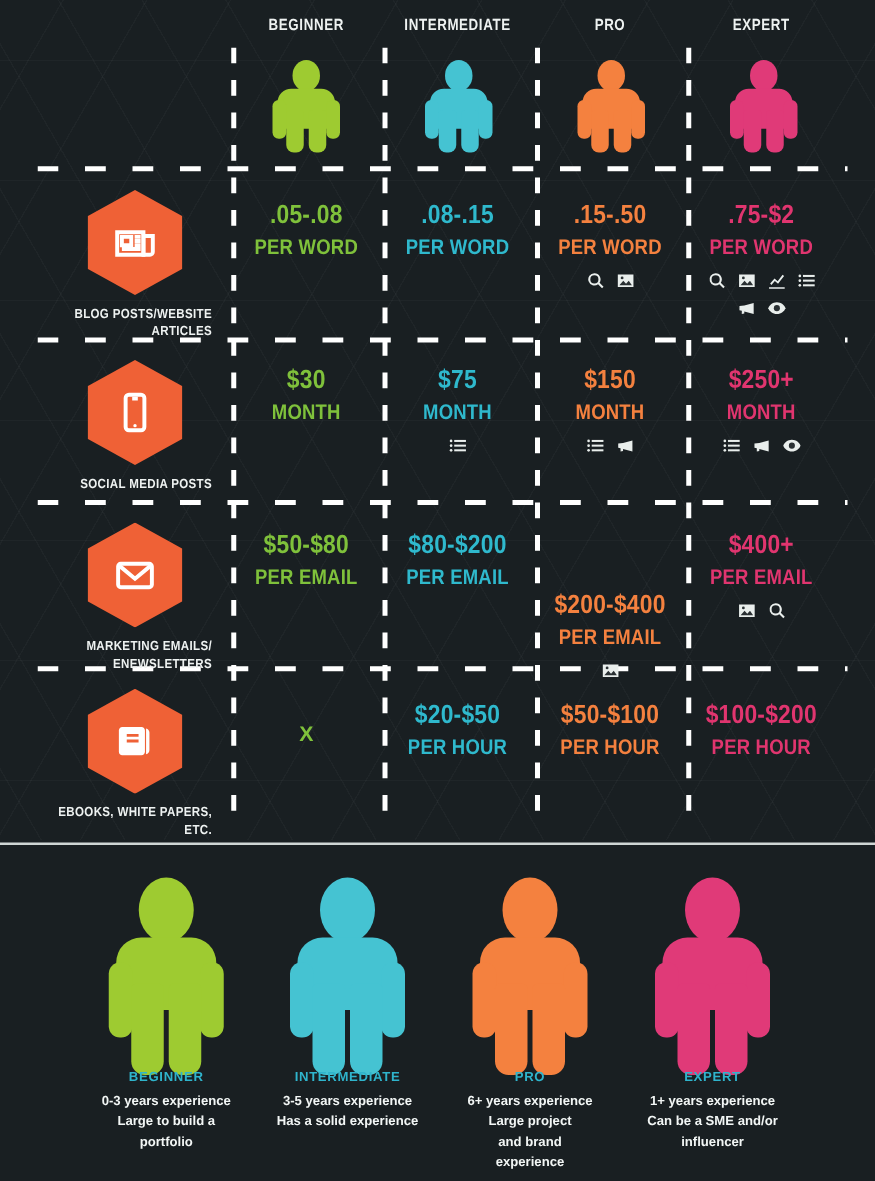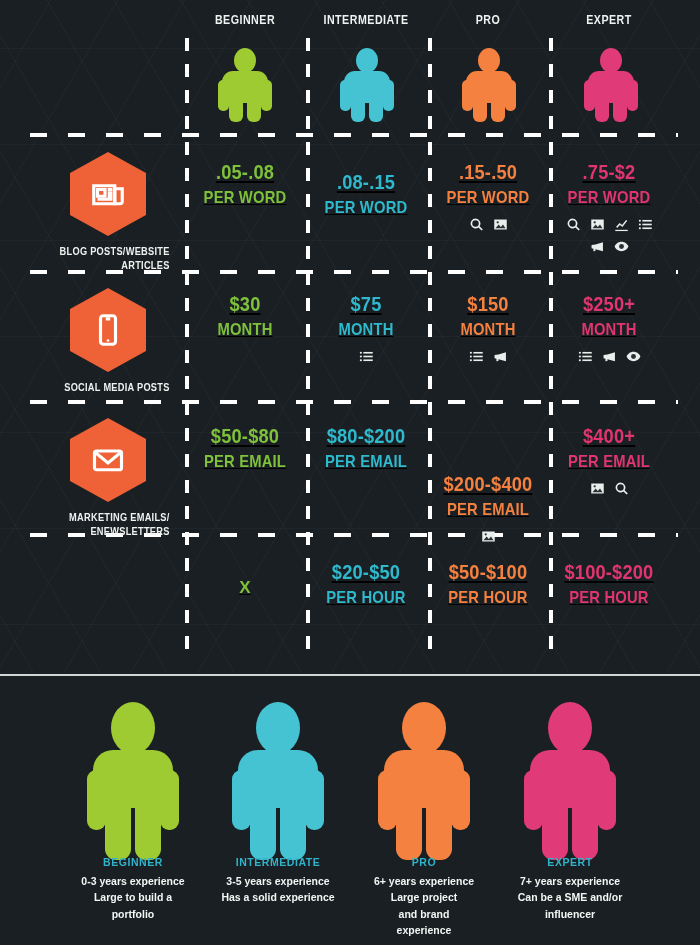--- a/index.html
+++ b/index.html
@@ -187,21 +187,20 @@
     letter-spacing: 0.3px;
     font-family: "Liberation Sans Narrow", "Liberation Sans", sans-serif;
     transform: scaleX(0.88);
   }
 
   
   .cell {
     position: absolute;
     width: 120px;
     text-align: center;
-    text-decoration: underline;
   }
   .cell .price {
     font-size: 21px;
     font-weight: bold;
     line-height: 1.35;
     letter-spacing: 0.2px;
     font-family: "Liberation Sans Narrow", "Liberation Sans", sans-serif;
     transform: scaleX(0.87);
   }
   .cell .unit {
@@ -322,21 +321,21 @@
           </svg>
       </div>
       <div class="cap">BLOG POSTS/WEBSITE</div>
       <div class="cap">ARTICLES</div>
     </div>
     <div class="cell" style="left:185px; top:158px;">
       <div class="price" style="color:#7fc13b;">.05-.08</div>
       <div class="unit" style="color:#7fc13b;">PER WORD</div>
       <div class="icons"></div>
     </div>
-    <div class="cell" style="left:306px; top:168px;text-align:center;">
+    <div class="cell" style="left:306px; top:158px;text-align:center;">
       <div class="price" style="color:#2fb9cd;">.08-.15</div>
       <div class="unit" style="color:#2fb9cd;">PER WORD</div>
       <div class="icons"></div>
     </div>
     <div class="cell" style="left:428px; top:158px;">
       <div class="price" style="color:#f4813f;">.15-.50</div>
       <div class="unit" style="color:#f4813f;">PER WORD</div>
       <div class="icons">
           <span class="mini-icon">
             <svg viewBox="0 0 24 24">
@@ -524,20 +523,31 @@
             </svg>
           </span>
           <span class="mini-icon">
             <svg viewBox="0 0 24 24">
               <path d="M10.4 2.6a7.8 7.8 0 1 0 4.7 14l5.1 5.1 1.9-1.9-5.1-5.1a7.8 7.8 0 0 0-6.6-12.1zm0 2.6a5.2 5.2 0 1 1 0 10.4 5.2 5.2 0 0 1 0-10.4z"></path>
             </svg>
           </span>
         </div>
     </div>
 
+    <div class="row-label" style="top:551px;">
+      <div class="hexicon">
+        <svg viewBox="0 0 24 24" class="filled">
+            <path d="M5.2 4.4h10.2c1.1 0 1.9.9 1.9 2v11.1c0 1.1-.8 2-1.9 2H5.2c-1 0-1.8-.8-1.8-1.9V6.3c0-1.1.8-1.9 1.8-1.9z"></path>
+            <path d="M7.6 8.1h6.3v1.5H7.6zM7.6 11.1h6.3v1.5H7.6z" fill="#ef6136"></path>
+            <path d="M17.9 5.2c1.1.3 1.8 1.2 1.8 2.3v9.1c0 1.1-.7 2-1.8 2.3z"></path>
+          </svg>
+      </div>
+      <div class="cap">EBOOKS, WHITE PAPERS,</div>
+      <div class="cap">ETC.</div>
+    </div>
     <div class="cell" style="left:185px; top:578px;">
       <div class="xmark" style="color:#7fc13b;">X</div>
     </div>
     <div class="cell" style="left:306px; top:558px;">
       <div class="price" style="color:#2fb9cd;">$20-$50</div>
       <div class="unit" style="color:#2fb9cd;">PER HOUR</div>
     </div>
     <div class="cell" style="left:428px; top:558px;">
       <div class="price" style="color:#f4813f;">$50-$100</div>
       <div class="unit" style="color:#f4813f;">PER HOUR</div>
@@ -597,19 +607,19 @@
     </div>
     <div class="desc" style="left:349px; top:180px;">
       <div class="lvl">PRO</div>
       <div class="txt">6+ years experience</div>
       <div class="txt">Large project</div>
       <div class="txt">and brand</div>
       <div class="txt">experience</div>
     </div>
     <div class="desc" style="left:495px; top:180px;">
       <div class="lvl">EXPERT</div>
-      <div class="txt">7+ years experience</div>
+      <div class="txt">1+ years experience</div>
       <div class="txt">Can be a SME and/or</div>
       <div class="txt">influencer</div>
     </div>
   </div>
 
 </div>
 
 </body></html>

